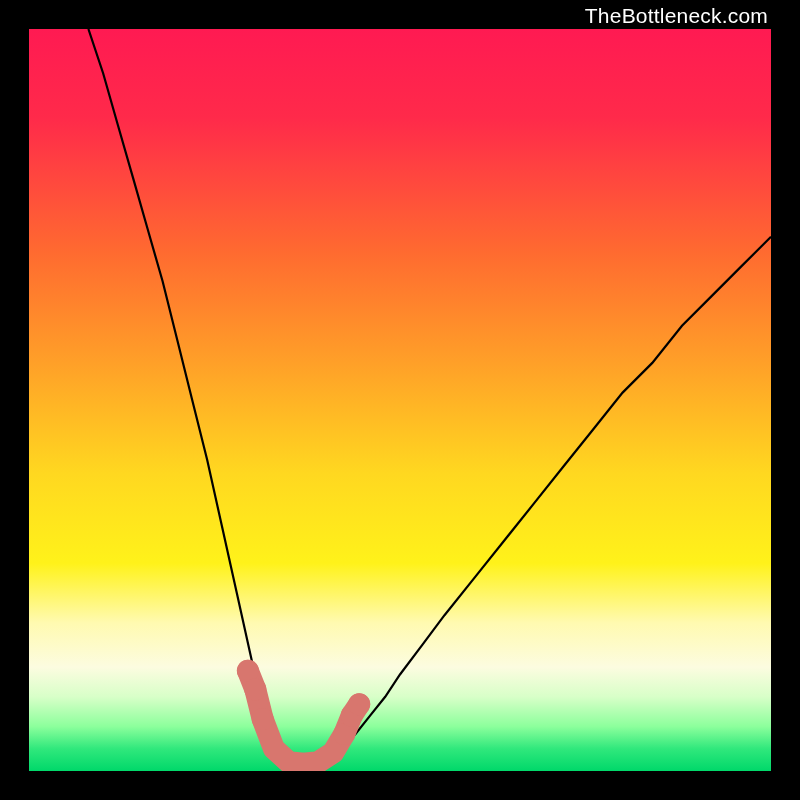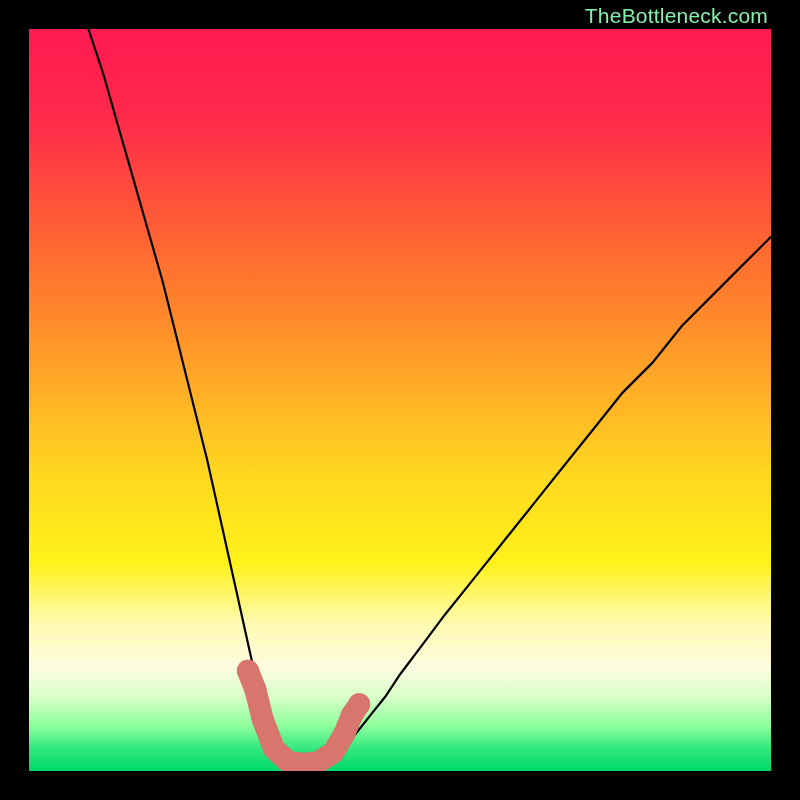--- a/index.html
+++ b/index.html
@@ -30,21 +30,21 @@
     position: absolute;
     left: 0;
     top: 0;
     width: 100%;
     height: 100%;
   }
   .watermark {
     position: absolute;
     top: 4px;
     right: 32px;
-    color: #86efac;
+    color: #ffffff;
     font-size: 21px;
     font-weight: 500;
     letter-spacing: 0.2px;
   }
 </style>
 </head>
 <body>
 
 <div class="plot-area">
   <svg class="gradient-bg" viewBox="0 0 742 742" preserveAspectRatio="none">

